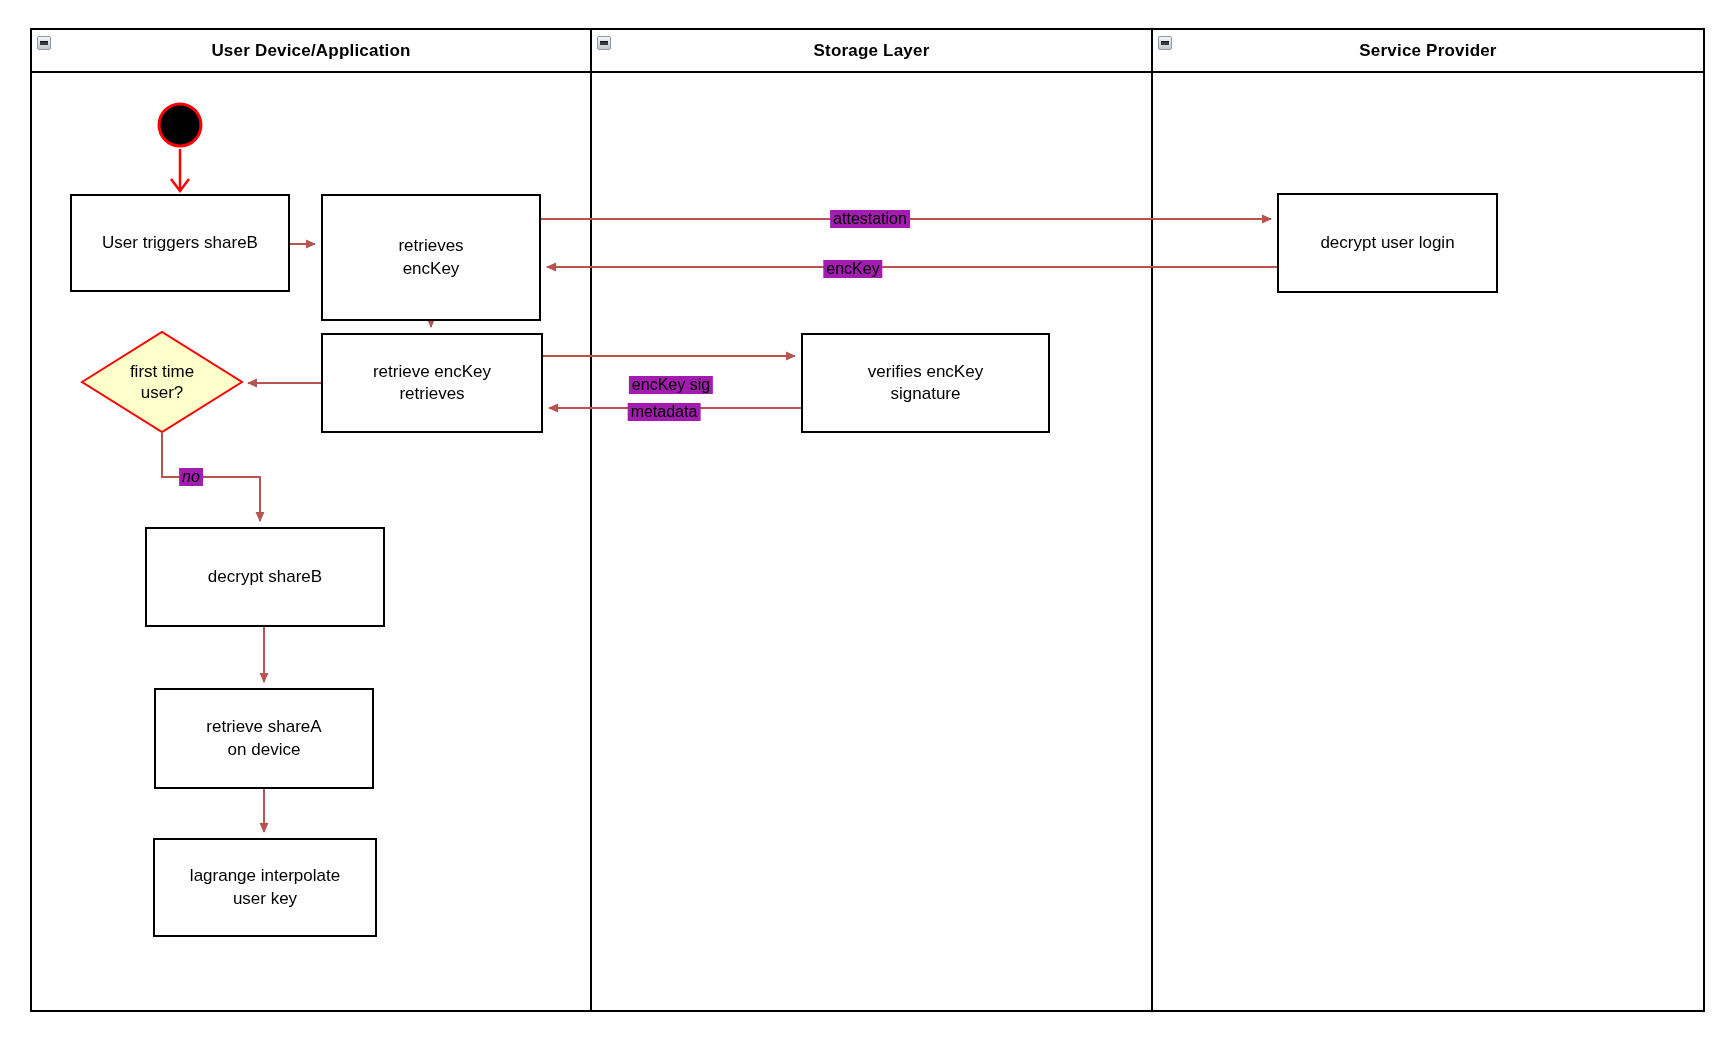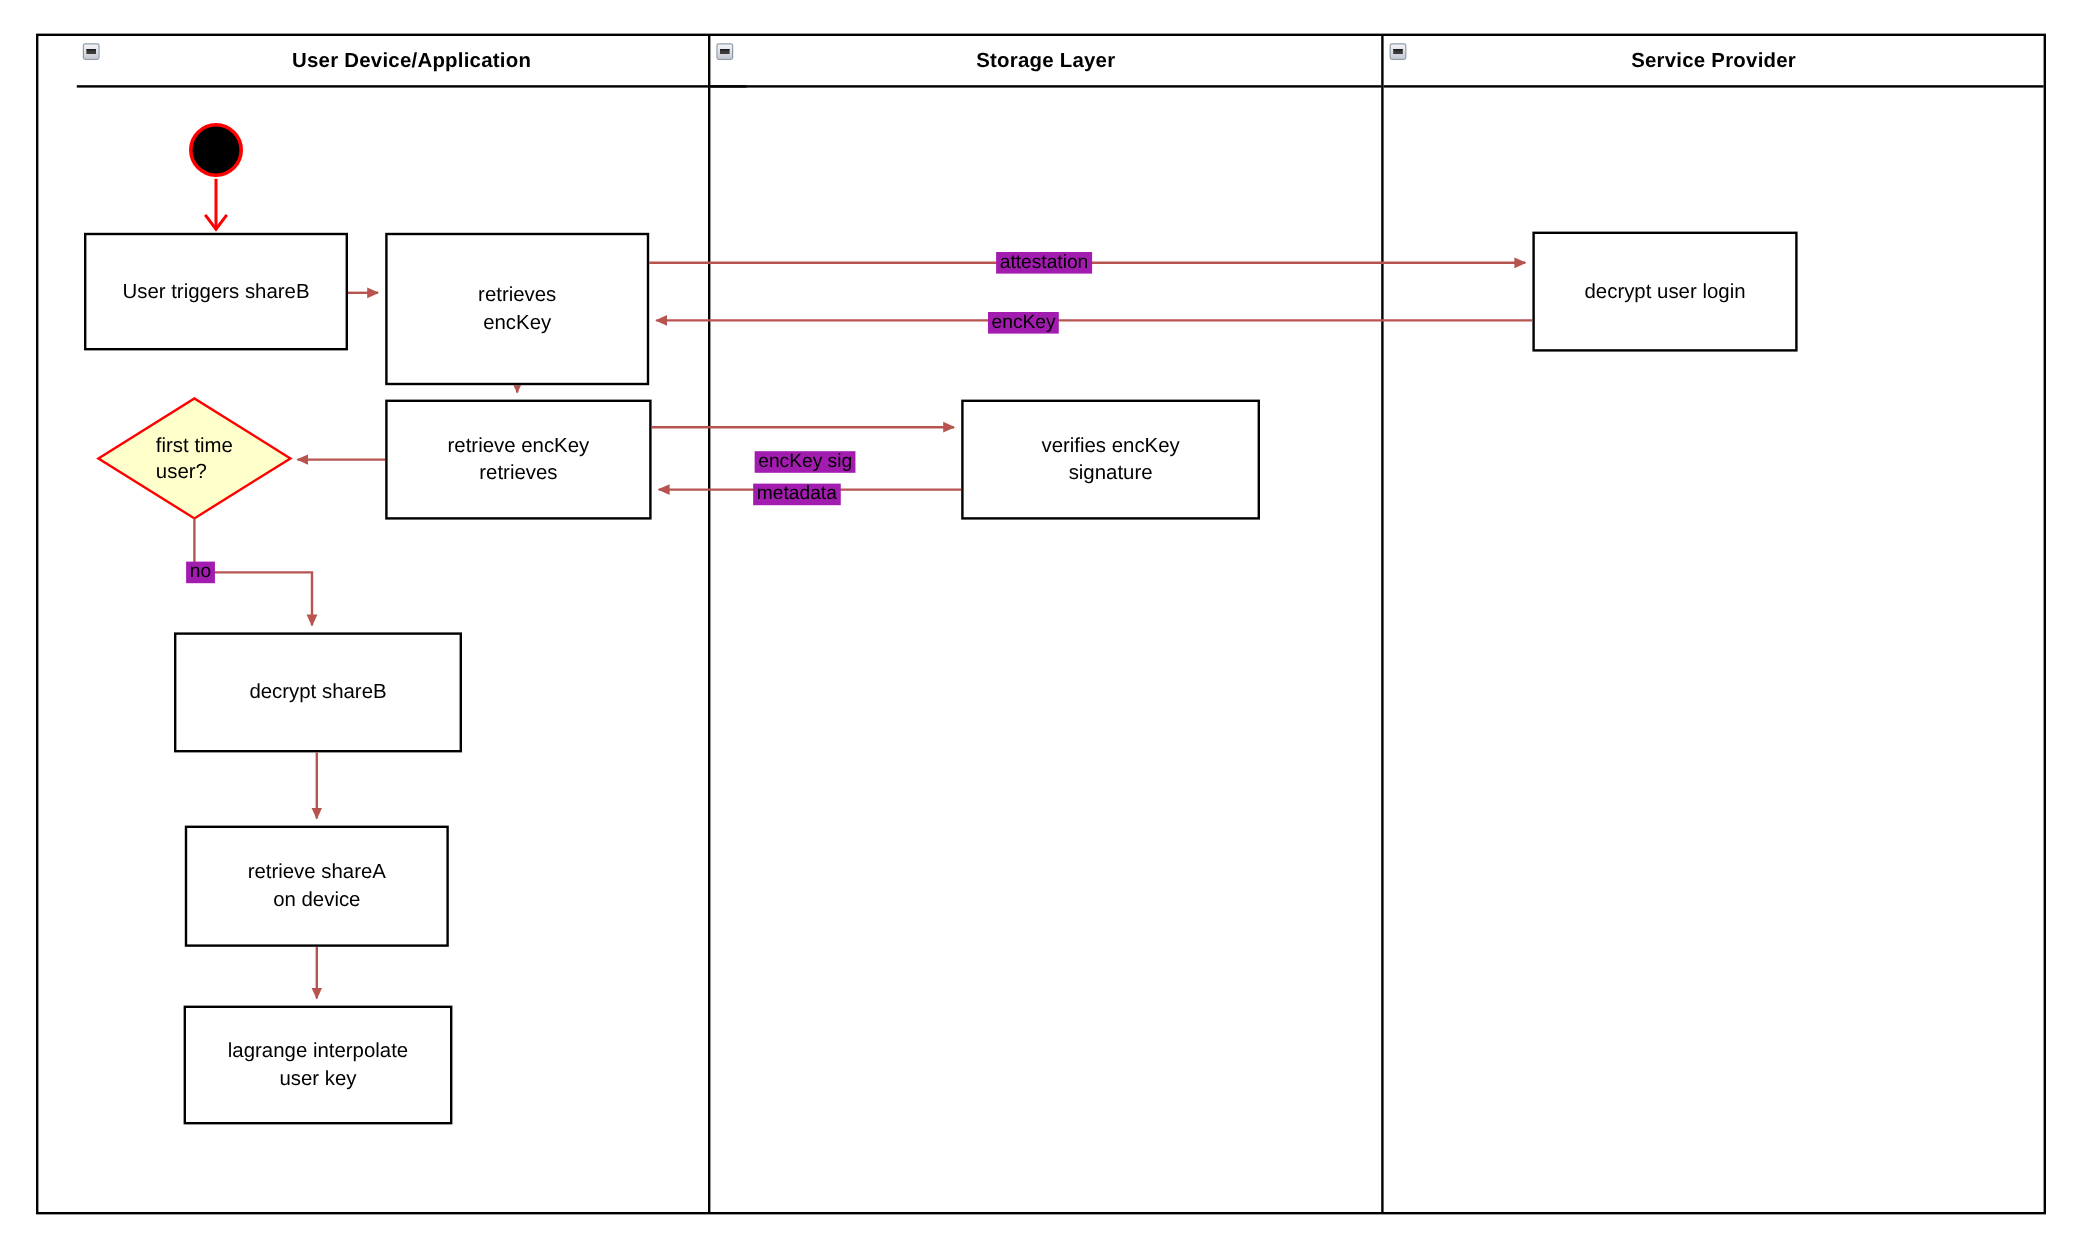--- a/index.html
+++ b/index.html
@@ -26,34 +26,34 @@
   }
   .collapse-btn .minus-bar{width:8px;height:3px;background:#3a3a3a;border-top:1px solid #111;}
   svg.edges{position:absolute;left:0;top:0;width:1732px;height:1038px;pointer-events:none;}
   .node{
     position:absolute;background:#ffffff;border:2px solid #000;box-sizing:border-box;
     display:flex;align-items:center;justify-content:center;text-align:center;
     font-size:17px;line-height:1.3;white-space:pre-line;
   }
   .diamond-label{
     position:absolute;display:flex;align-items:center;justify-content:center;
-    text-align:left;font-size:17px;line-height:1.25;white-space:pre-line;
+    text-align:center;font-size:17px;line-height:1.25;white-space:pre-line;
   }
   .edge-label{
     position:absolute;transform:translate(-50%,-50%);
     background:#a21caf;padding:0 3px;font-size:16px;white-space:nowrap;
   }
 </style>
 </head>
 <body>
 
 <div class="canvas">
 
   <div class="pool">
-    <div class="lane l1" style="left:0;width:558px;margin-left:32px;">
+    <div class="lane l1" style="left:0;width:558px;">
       <div class="lane-header">
         <div class="collapse-btn">
             <div class="minus-bar"></div>
           </div>
         <div class="lane-title">User Device/Application</div>
       </div>
     </div>
     <div class="lane l2" style="left:558px;width:561px;">
       <div class="lane-header">
         <div class="collapse-btn">
@@ -137,15 +137,15 @@
 user key</span>
   </div>
 
   <div class="diamond-label" style="left:92px;top:352px;width:140px;height:60px;">first time
 user?</div>
 
   <div class="edge-label" style="left:870px;top:219px;">attestation</div>
   <div class="edge-label" style="left:853px;top:269px;">encKey</div>
   <div class="edge-label" style="left:671px;top:357px;margin-top:28px;">encKey sig</div>
   <div class="edge-label" style="left:664px;top:412px;">metadata</div>
-  <div class="edge-label" style="left:167px;top:477px;">no</div>
+  <div class="edge-label" style="left:191px;top:477px;font-style:italic;">no</div>
 
 </div>
 
 </body></html>

